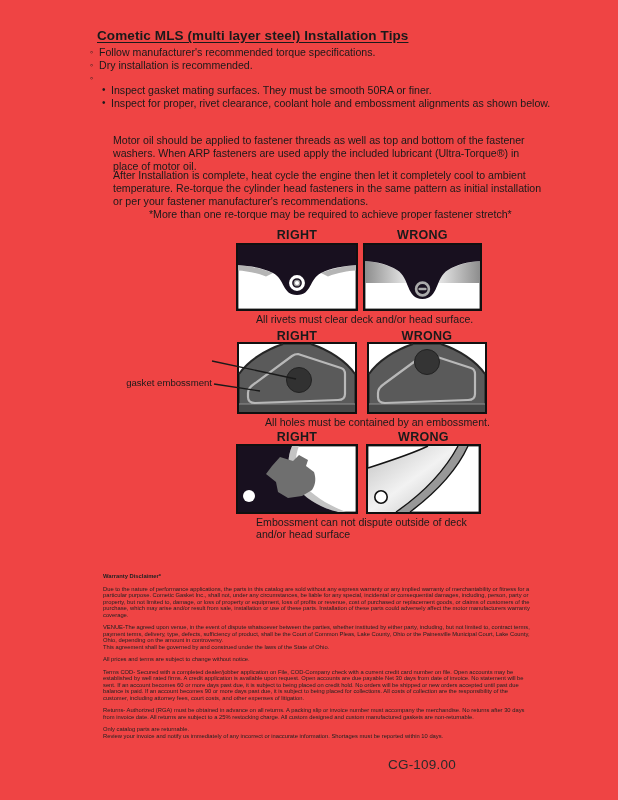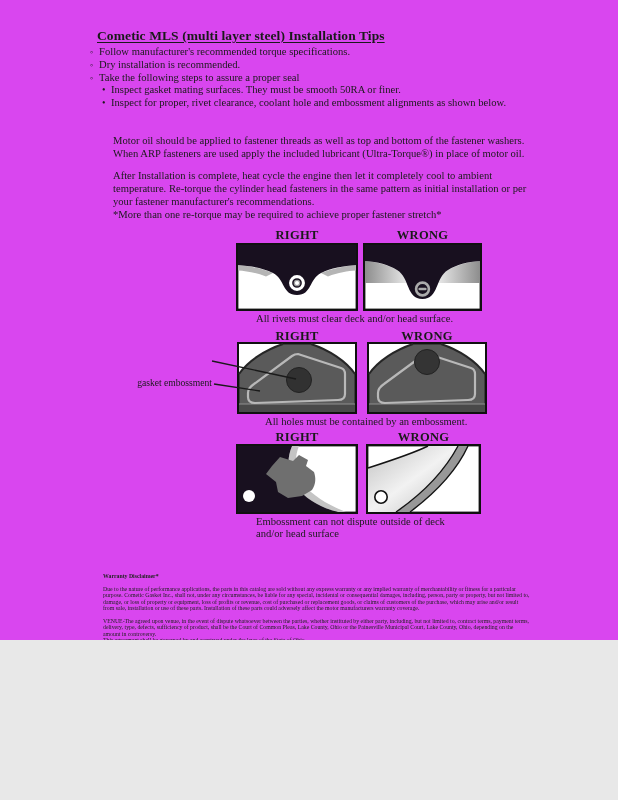--- a/index.html
+++ b/index.html
@@ -1,30 +1,30 @@
 <!DOCTYPE html>
 <html><head>
 <meta charset="utf-8">
 <style>
   html,body{margin:0;padding:0;background:#e8e8e8;}
-  #page{position:relative;width:618px;height:640px;background:#d946ef;
-        font-family:Liberation Serif, serif;color:#1a1a1a;overflow:hidden;}
+  #page{position:relative;width:618px;height:800px;background:#ef4444;
+        font-family:Liberation Sans, sans-serif;color:#1a1a1a;overflow:hidden;}
   .abs{position:absolute;}
   #title{left:97px;top:28px;font-size:13.5px;font-weight:bold;
          text-decoration:underline;text-underline-offset:2px;letter-spacing:.1px;}
   .bullets{left:90px;top:46px;font-size:10.6px;line-height:12.8px;}
   .b-row{display:flex;align-items:flex-start;}
   .b-mark{width:7px;font-size:9px;line-height:12.8px;margin-right:2px;}
   .sub{margin-left:12px;}
   .sub .b-mark{font-size:10px;}
   #diesel-head{left:97px;top:115px;font-size:12.2px;font-weight:bold;letter-spacing:.1px;}
   .para{left:113px;width:434px;font-size:10.6px;line-height:13px;}
   #para1{top:134px;}
   #para2{top:169px;}
-  #para3{top:208px;}
+  #para3{top:208px;margin-left:36px;}
   .rw-label{font-size:12.5px;font-weight:600;text-align:center;letter-spacing:.3px;}
   .caption{font-size:10.6px;line-height:12px;margin-left:20px;}
   .panel{position:absolute;}
   .panel svg{display:block;}
   .annot{font-size:9.6px;line-height:10.8px;text-align:right;}
   #disclaimer{left:103px;top:573px;width:427px;font-size:5.8px;line-height:6.5px;color:#222;}
   #disclaimer p{margin:0 0 6px 0;}
   #disclaimer p.tight{margin:0;}
   #disclaimer .fp-head{font-weight:bold;margin:0 0 6px 0;}
   #page-num{left:388px;top:757px;font-size:13.5px;color:#2a2a2a;letter-spacing:.2px;}
@@ -41,21 +41,20 @@
     <div class="b-row">
       <span class="b-mark">◦</span>
       <span>Follow manufacturer's recommended torque specifications.</span>
     </div>
     <div class="b-row">
       <span class="b-mark">◦</span>
       <span>Dry installation is recommended.</span>
     </div>
     <div class="b-row">
       <span class="b-mark">◦</span>
-      <span>Take the following steps to assure a proper seal</span>
     </div>
     <div class="b-row sub">
       <span class="b-mark">•</span>
       <span>Inspect gasket mating surfaces.  They must be smooth 50RA or finer.</span>
     </div>
     <div class="b-row sub">
       <span class="b-mark">•</span>
       <span>Inspect for proper, rivet clearance, coolant hole and embossment alignments as shown below.</span>
     </div>
   </div>

